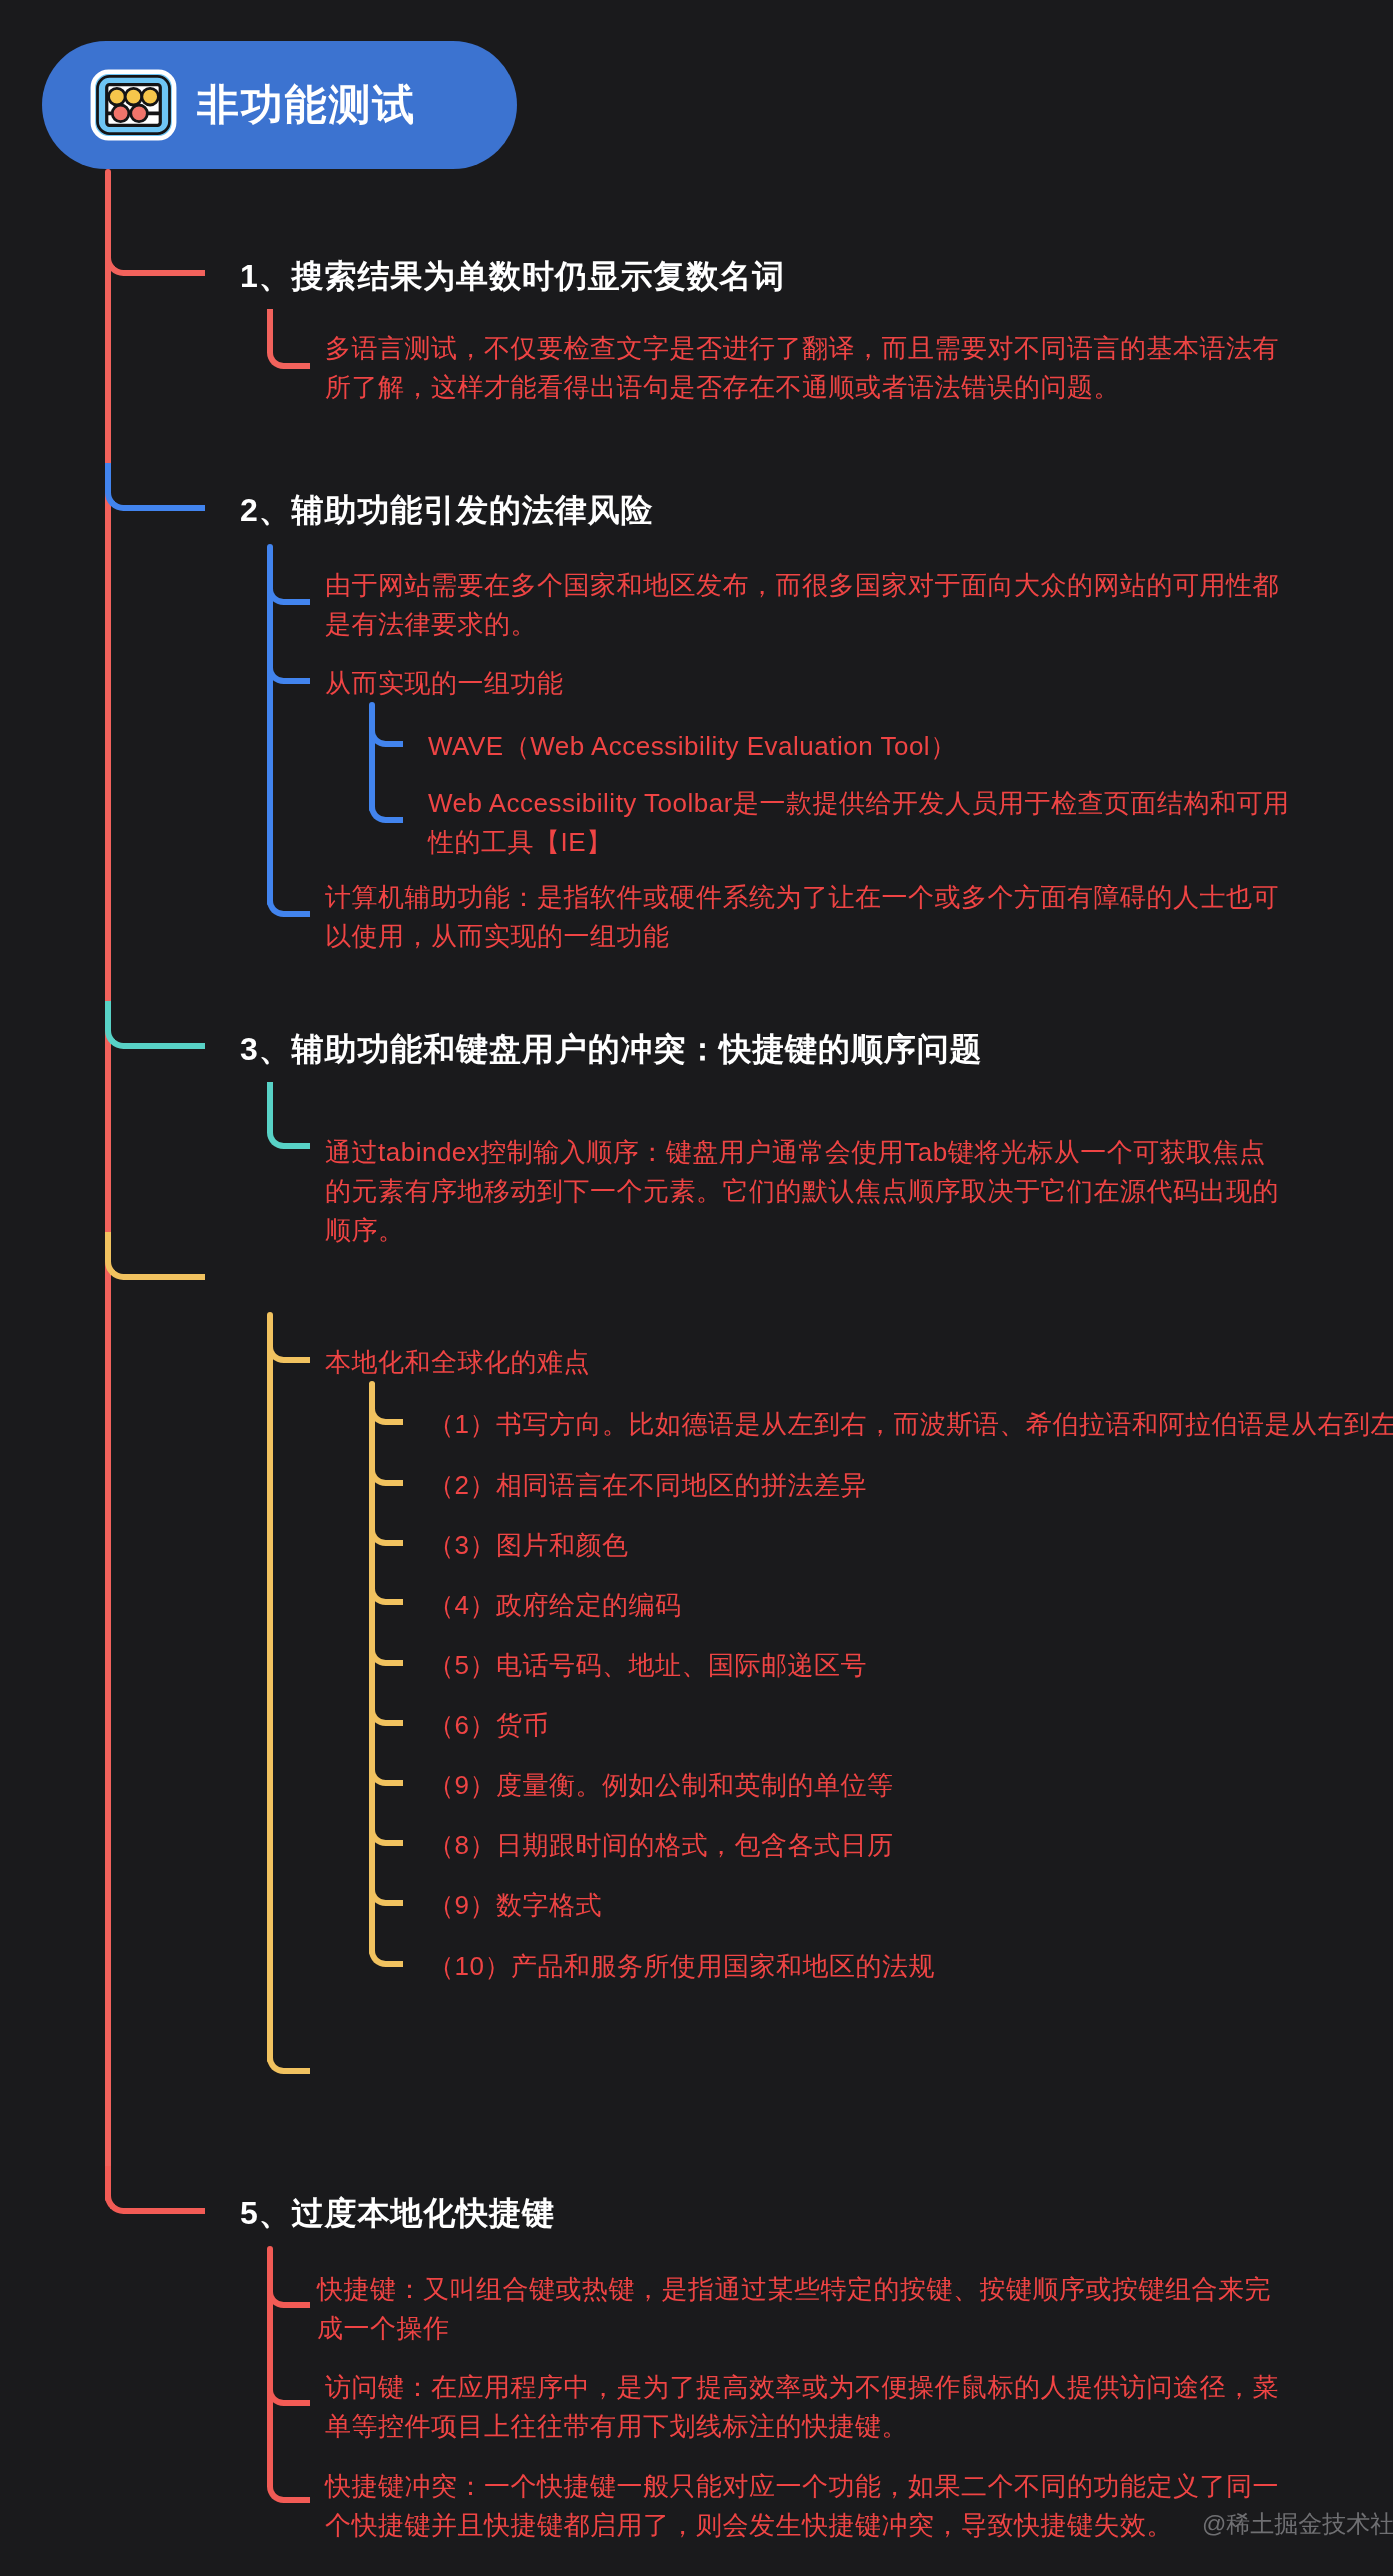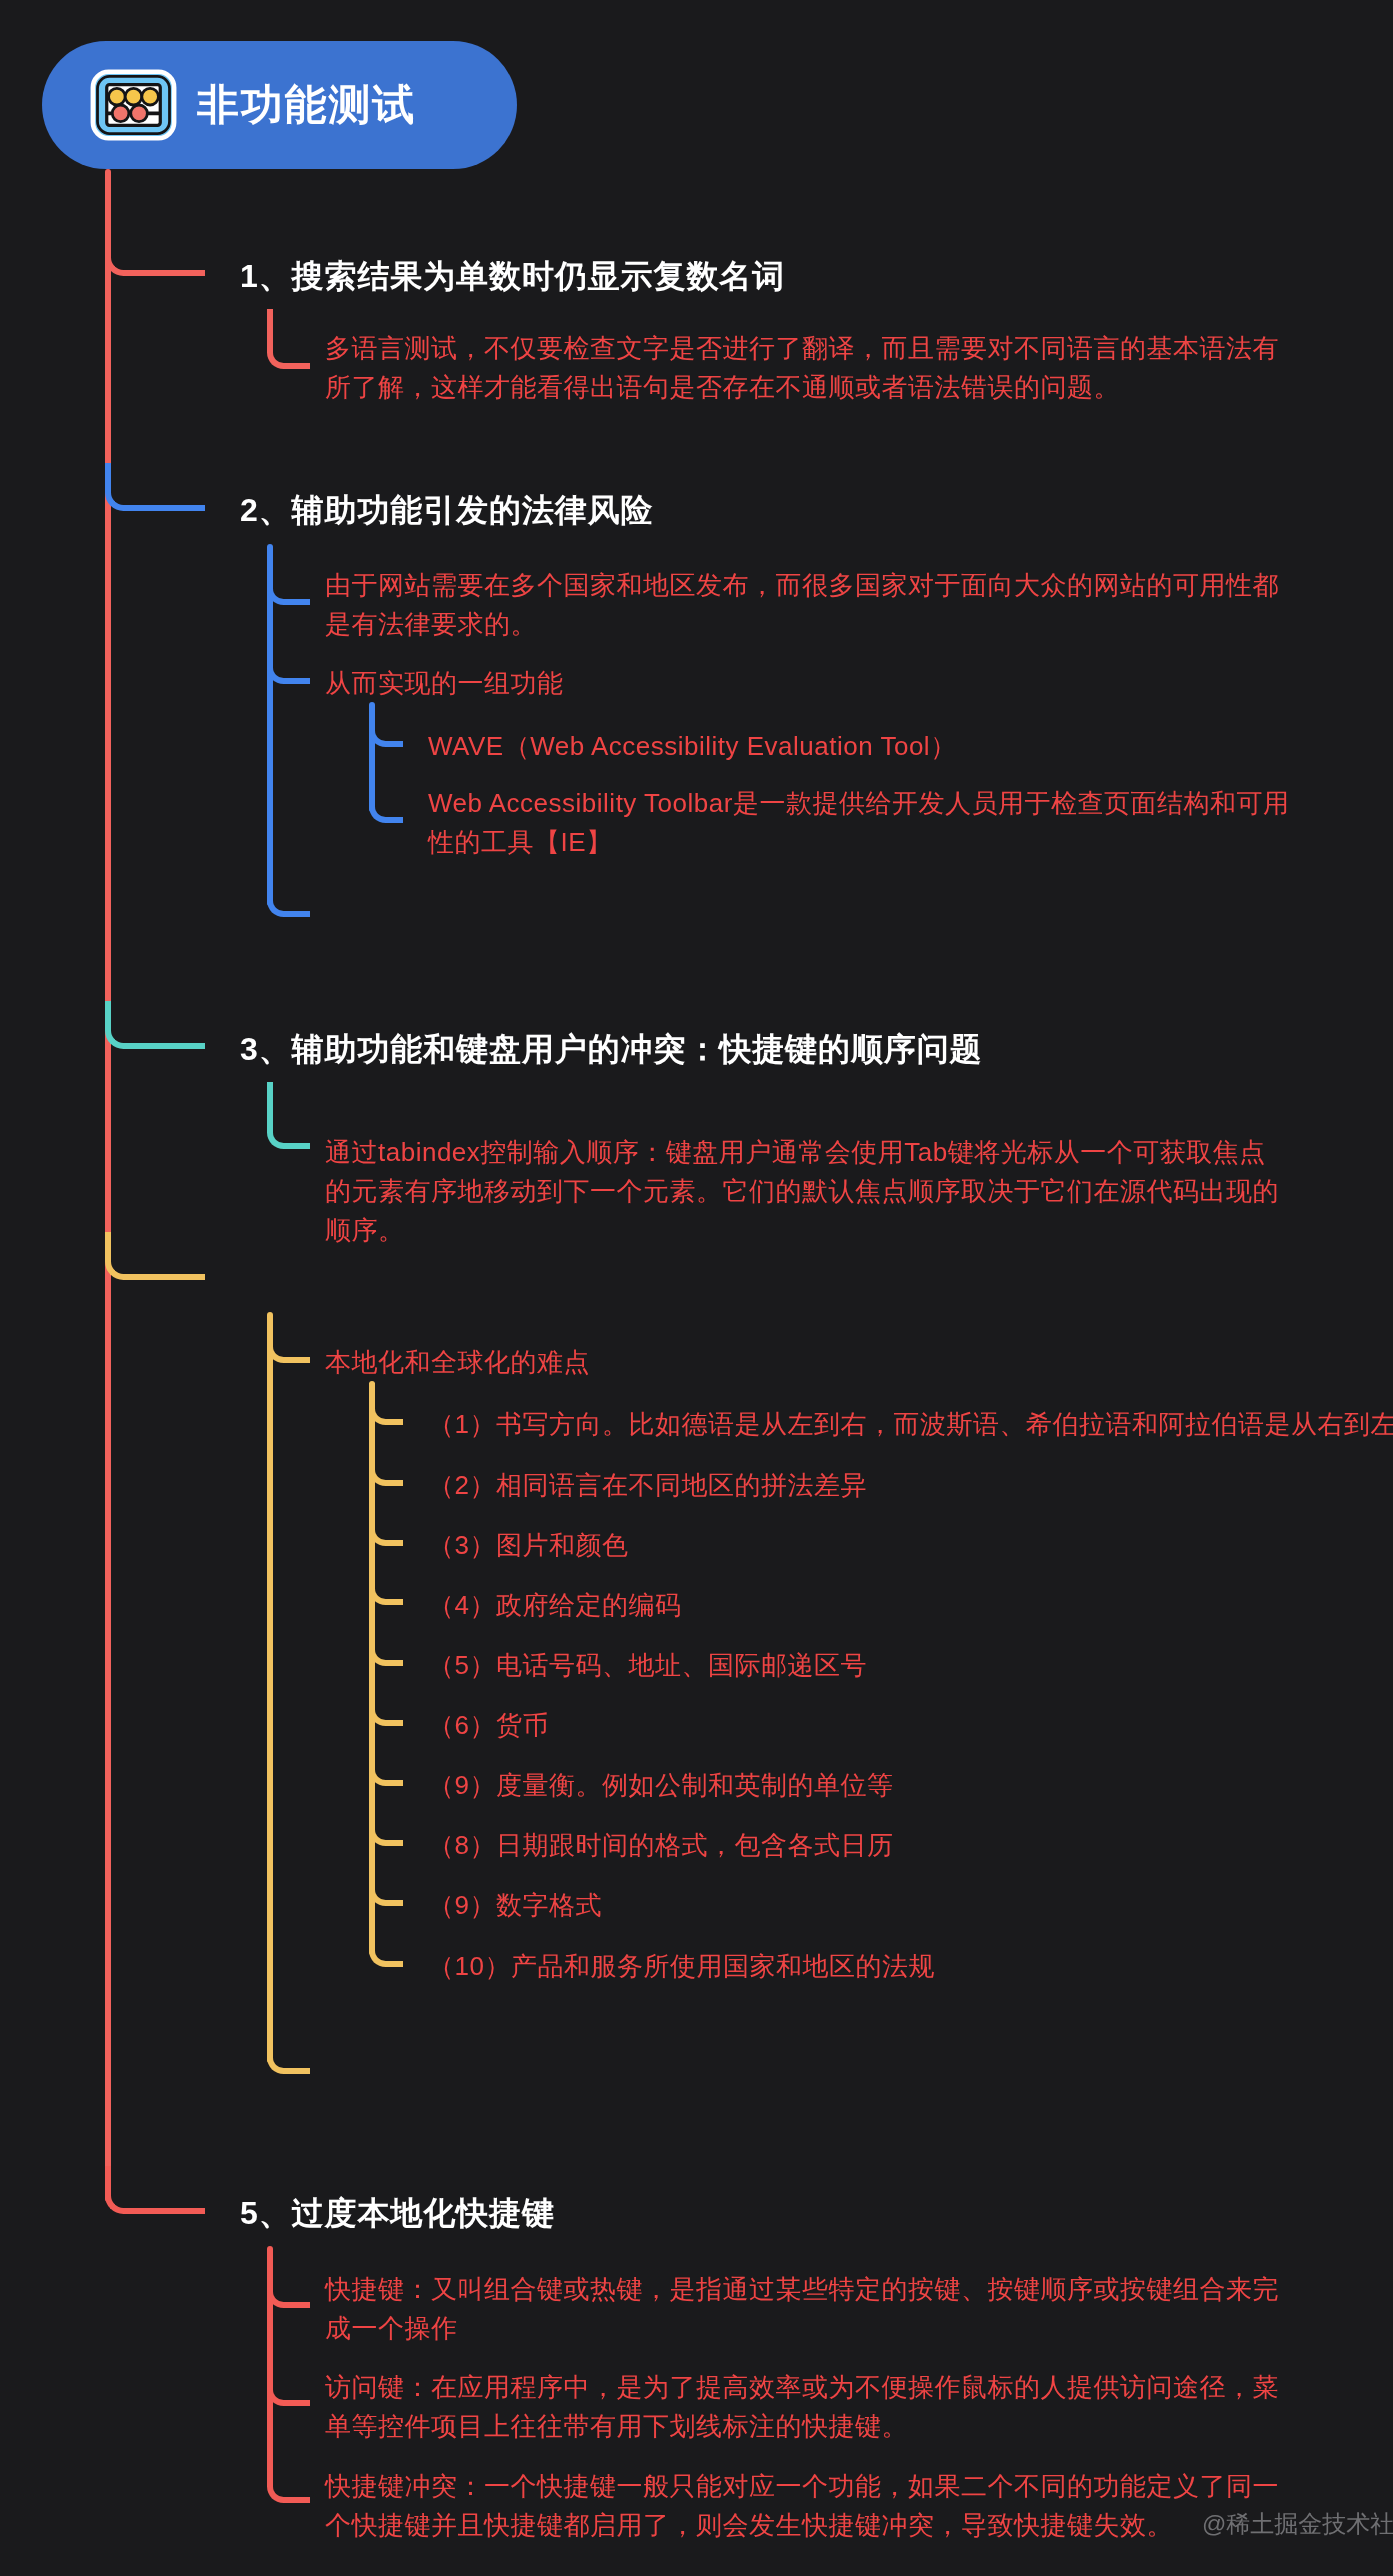--- a/index.html
+++ b/index.html
@@ -72,20 +72,21 @@
 
   <div class="t" style="left:325px;top:566px;width:958px;">由于网站需要在多个国家和地区发布，而很多国家对于面向大众的网站的可用性都是有法律要求的。</div>
   <div class="t nw" style="left:325px;top:664px;">从而实现的一组功能</div>
 
   <div class="vl" style="left:369px;top:702px;height:110px;background:#4284EE;"></div>
   <div class="hk hk2" style="left:369px;top:705px;width:34px;height:42px;border-color:#4284EE;"></div>
   <div class="hk hk2" style="left:369px;top:781px;width:34px;height:42px;border-color:#4284EE;"></div>
   <div class="t nw" style="left:428px;top:727px;">WAVE（Web Accessibility Evaluation Tool）</div>
   <div class="t" style="left:428px;top:784px;width:875px;">Web Accessibility Toolbar是一款提供给开发人员用于检查页面结构和可用性的工具【IE】</div>
 
+  <div class="t" style="left:325px;top:878px;width:958px;">计算机辅助功能：是指软件或硬件系统为了让在一个或多个方面有障碍的人士也可以使用，从而实现的一组功能</div>
 
   <div class="hk" style="left:105px;top:1001px;width:100px;height:48px;border-color:#58D2C6;"></div>
   <div class="h" style="left:240px;top:1025px;">3、辅助功能和键盘用户的冲突：快捷键的顺序问题</div>
   <div class="hk hk2" style="left:267px;top:1082px;width:43px;height:67px;border-color:#58D2C6;"></div>
   <div class="t" style="left:325px;top:1109px;width:963px;margin-top:24px;">通过tabindex控制输入顺序：键盘用户通常会使用Tab键将光标从一个可获取焦点的元素有序地移动到下一个元素。它们的默认焦点顺序取决于它们在源代码出现的顺序。</div>
 
   <div class="hk" style="left:105px;top:1232px;width:100px;height:48px;border-color:#F1C25F;"></div>
 
   <div class="vl" style="left:267px;top:1312px;height:751px;background:#F1C25F;"></div>
   <div class="hk hk2" style="left:267px;top:1321px;width:43px;height:42px;border-color:#F1C25F;"></div>
@@ -118,20 +119,20 @@
 
 
   <div class="hk" style="left:105px;top:2166px;width:100px;height:48px;border-color:#F25B55;"></div>
   <div class="h" style="left:240px;top:2189px;">5、过度本地化快捷键</div>
 
   <div class="vl" style="left:267px;top:2246px;height:240px;background:#F25B55;"></div>
   <div class="hk hk2" style="left:267px;top:2266px;width:43px;height:42px;border-color:#F25B55;"></div>
   <div class="hk hk2" style="left:267px;top:2364px;width:43px;height:42px;border-color:#F25B55;"></div>
   <div class="hk hk2" style="left:267px;top:2461px;width:43px;height:42px;border-color:#F25B55;"></div>
 
-  <div class="t" style="left:325px;top:2270px;width:963px;">快捷键：又叫组合键或热键，是指通过某些特定的按键、按键顺序或按键组合来完成一个操作</div>
+  <div class="t" style="left:317px;top:2270px;width:963px;">快捷键：又叫组合键或热键，是指通过某些特定的按键、按键顺序或按键组合来完成一个操作</div>
   <div class="t" style="left:325px;top:2368px;width:963px;">访问键：在应用程序中，是为了提高效率或为不便操作鼠标的人提供访问途径，菜单等控件项目上往往带有用下划线标注的快捷键。</div>
   <div class="t" style="left:325px;top:2467px;width:963px;">快捷键冲突：一个快捷键一般只能对应一个功能，如果二个不同的功能定义了同一个快捷键并且快捷键都启用了，则会发生快捷键冲突，导致快捷键失效。</div>
 
   <div class="wm">@稀土掘金技术社区</div>
 
 </div>
 
 
 </body></html>

